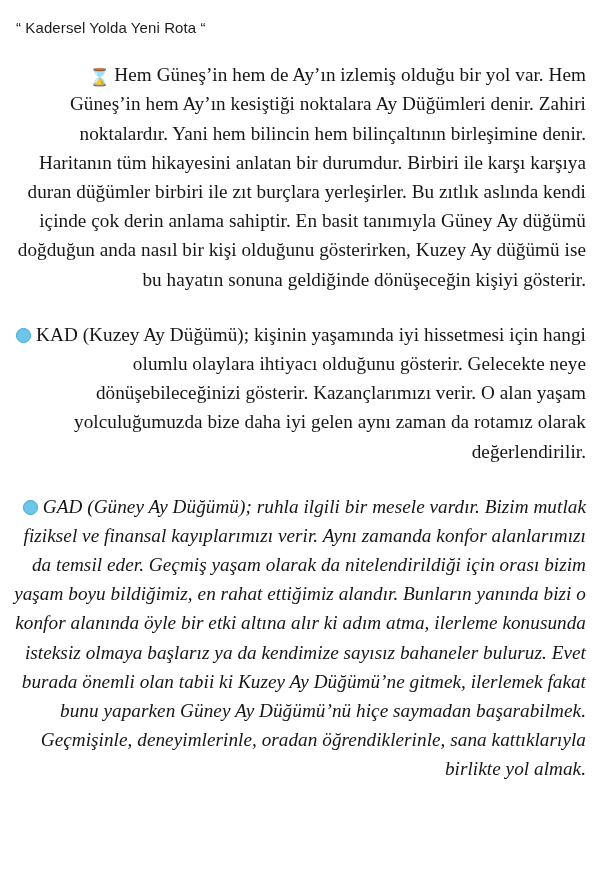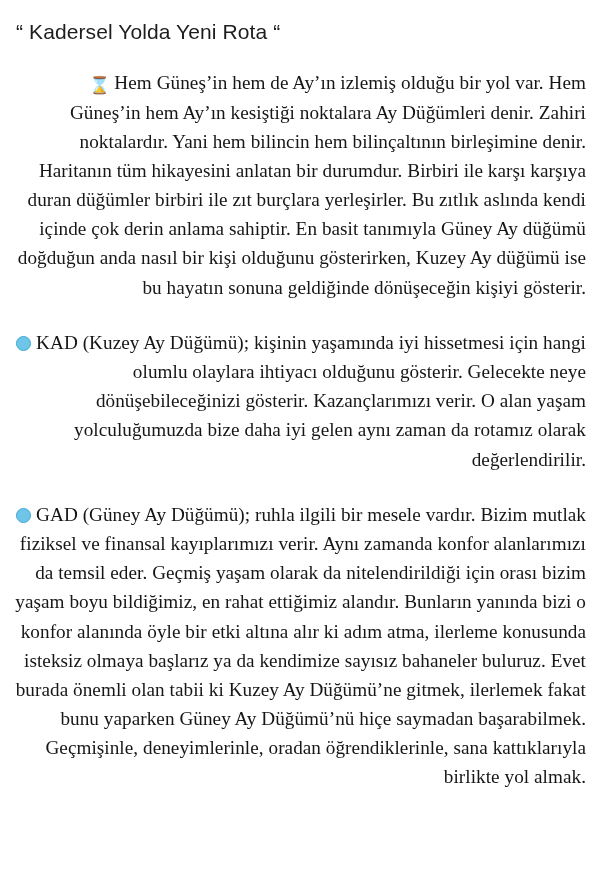--- a/index.html
+++ b/index.html
@@ -16,37 +16,38 @@
   }
   .page {
     width: 602px;
     height: 876px;
     box-sizing: border-box;
     padding: 14px 16px 0 14px;
     background: #ffffff;
   }
   .title {
     font-family: "Liberation Sans", sans-serif;
-    font-size: 21px;
+    font-size: 15px;
     line-height: 1.35;
     color: #1d1d1d;
     margin: 4px 0 22px 2px;
     letter-spacing: 0.1px;
   }
   .para {
     font-family: "Liberation Serif", serif;
     font-size: 19.2px;
     line-height: 1.52;
     color: #161616;
     margin: 0 0 26px 0;
     text-align: right;
     letter-spacing: 0.05px;
   }
   .para:last-child {
     margin-bottom: 0;
+    font-style: italic;
   }
   .emoji {
     display: inline-block;
     vertical-align: -2px;
     margin-right: 4px;
     font-family: "DejaVu Sans", sans-serif;
     font-size: 17px;
     line-height: 1;
   }
   .hourglass {

